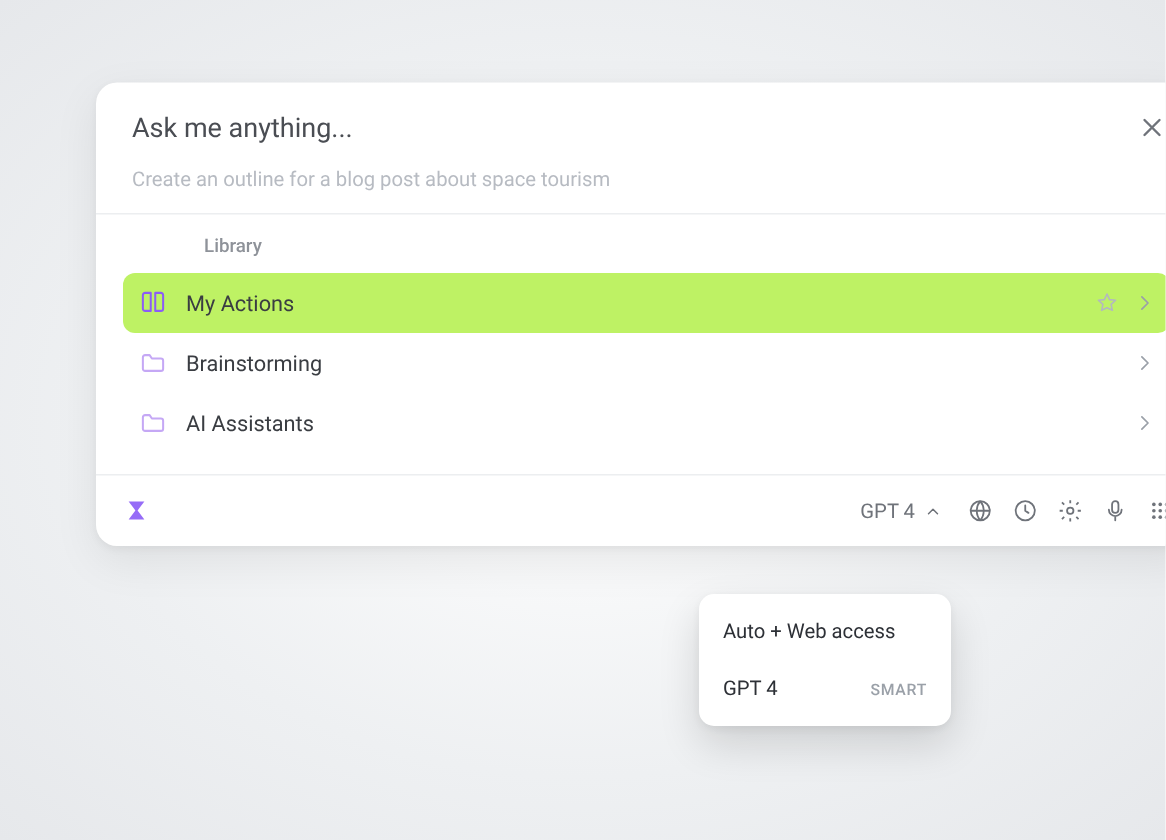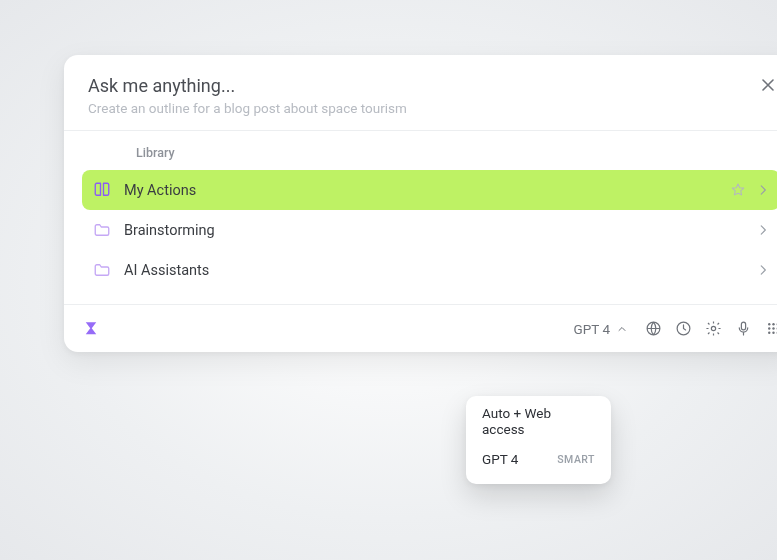--- a/index.html
+++ b/index.html
@@ -25,21 +25,21 @@
     position: relative;
   }
   .title {
     font-size: 18px;
     color: #4a4d53;
     font-weight: 400;
   }
   .subtitle {
     font-size: 13.5px;
     color: #b7bbc2;
-    margin-top: 4px;
+    margin-top: 16px;
   }
   .close-btn {
     position: absolute;
     right: 18px;
     top: 18px;
     width: 24px;
     height: 24px;
     display: flex;
     align-items: center;
     justify-content: center;
@@ -130,21 +130,21 @@
     height: 18px;
     display: flex;
     align-items: center;
     justify-content: center;
     cursor: pointer;
   }
   .dropdown {
     position: absolute;
     left: 466px;
     top: 396px;
-    width: 145px;
+    width: 168px;
     background: #fff;
     border-radius: 10px;
     box-shadow: 0 12px 28px rgba(0,0,0,0.14), 0 2px 6px rgba(0,0,0,0.06);
     padding: 6px;
   }
   .dd-item {
     height: 38px;
     padding: 0 10px;
     display: flex;
     align-items: center;

